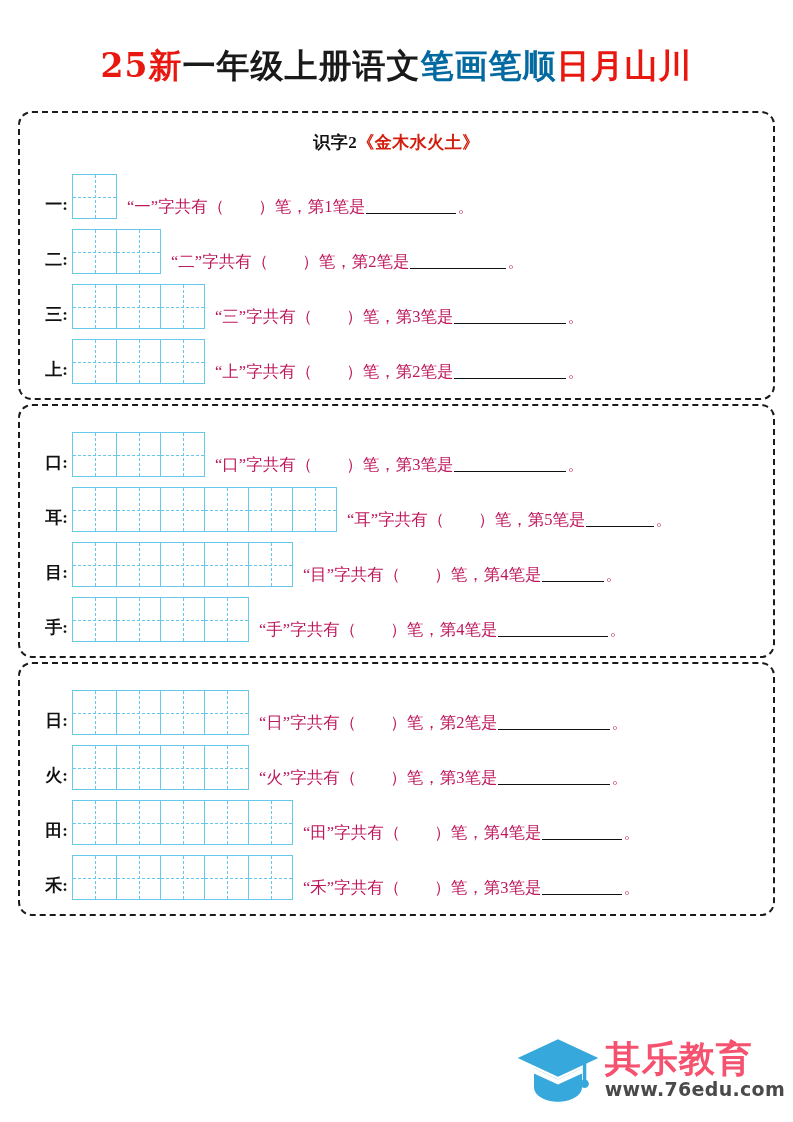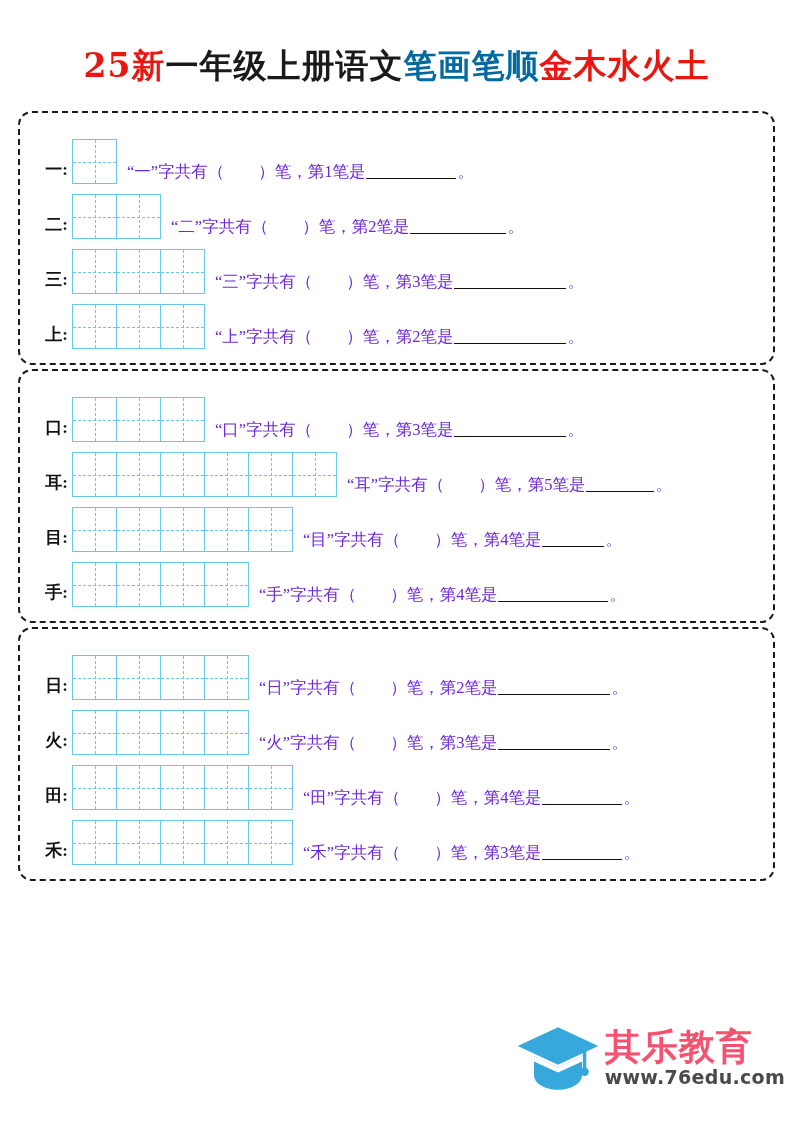--- a/index.html
+++ b/index.html
@@ -105,21 +105,21 @@
   .cell::after {
     top: 50%;
     left: 0;
     right: 0;
     height: 0;
     border-top: 1px dashed #67c8ea;
   }
 
   .sentence {
     font-size: 16.5px;
-    color: #6d28d9;
+    color: #be185d;
     line-height: 1;
     padding-bottom: 4px;
     padding-left: 10px;
     white-space: nowrap;
     display: flex;
     align-items: center;
   }
   .blank {
     display: inline-block;
     border-bottom: 1.6px solid #111;
@@ -142,21 +142,21 @@
     top: 38px;
     text-align: center;
     font-size: 12.5px;
     color: #222;
     letter-spacing: 2px;
     font-weight: bold;
   }
   .logo {
     position: absolute;
     right: 8px;
-    top: 2px;
+    top: 14px;
     display: flex;
     align-items: center;
   }
   .cap { width: 86px; height: 72px; flex: none; }
   .logo-text { margin-left: 4px; }
   .logo-name {
     font-size: 36px;
     font-weight: bold;
     color: #f4526f;
     line-height: 1.05;
@@ -171,25 +171,26 @@
     font-family: "DejaVu Sans", "Liberation Sans", sans-serif;
     margin-top: 1px;
   }
 </style>
 </head>
 <body>
 
 <div class="page">
 
   <div class="title">
-    <span class="t-red">25新</span><span class="t-black">一年级上册语文</span><span class="t-blue">笔画笔顺</span><span class="t-red">金木水火土</span>
+    <span class="t-red">25新</span><span class="t-black">一年级上册语文</span><span class="t-blue">笔画笔顺</span><span class="t-red">日月山川</span>
   </div>
 
   <div class="sections">
       <div class="section">
+        <div class="sec-head"><span class="sh-black">识字2</span><span class="sh-red">《金木水火土》</span></div>
         <div class="rows">
           <div class="row">
             <div class="row-label" style="width: 52px;">一:</div>
             <div class="grid">
               <div class="cell"></div>
             </div>
             <div class="sentence">
               <span>“一”字共有（</span>
               <span style="display: inline-block; width: 34px;"></span>
               <span>）笔，第1笔是</span>

